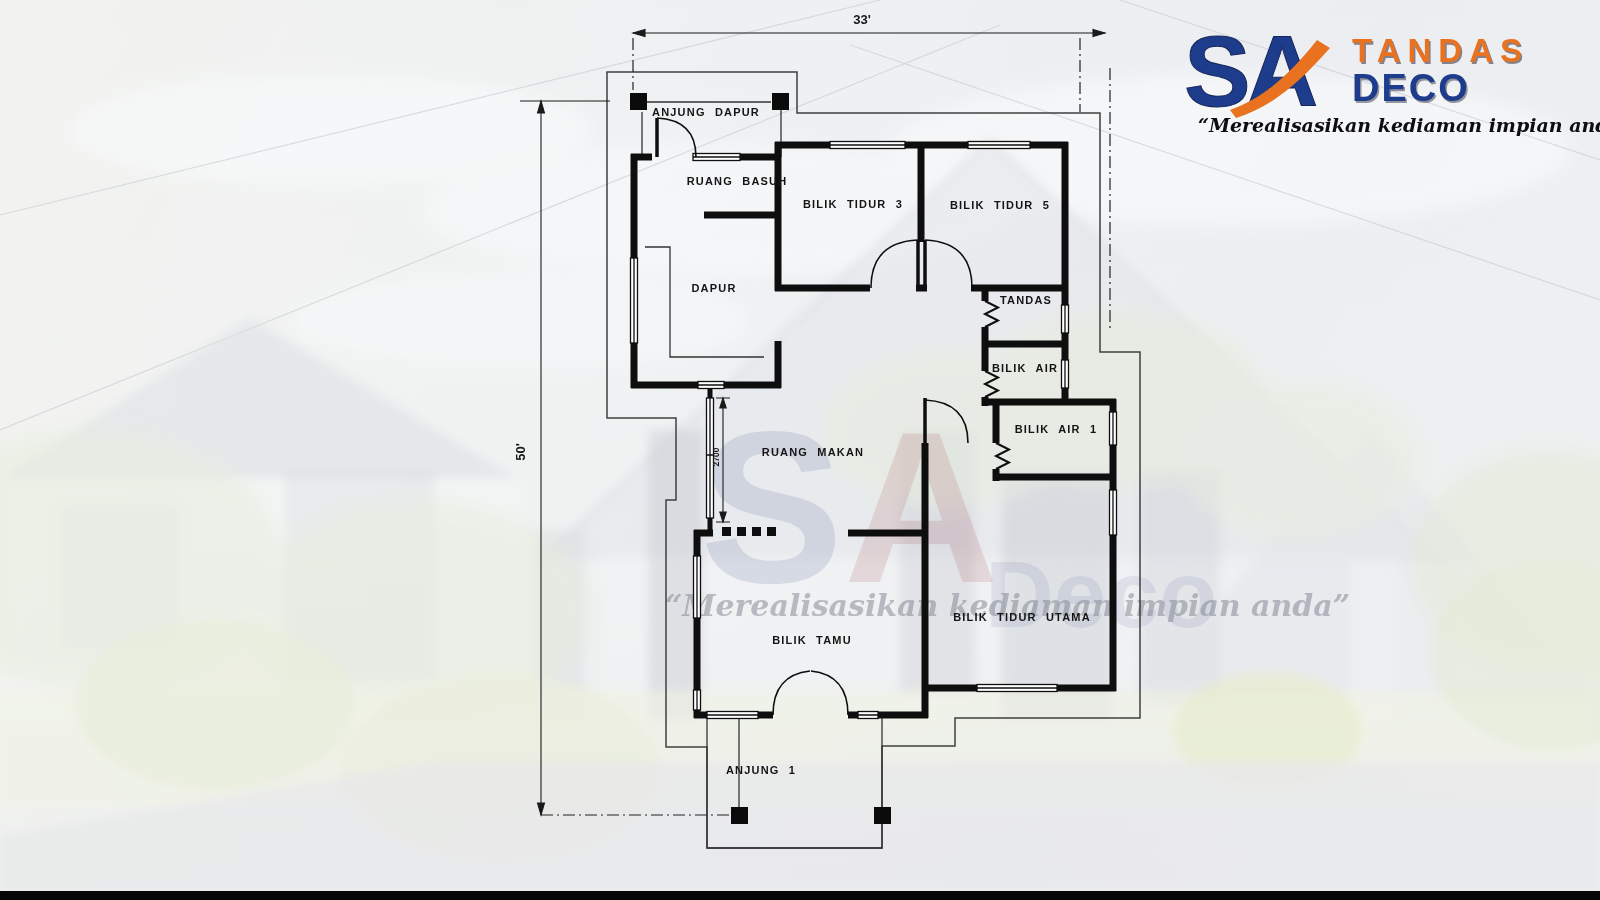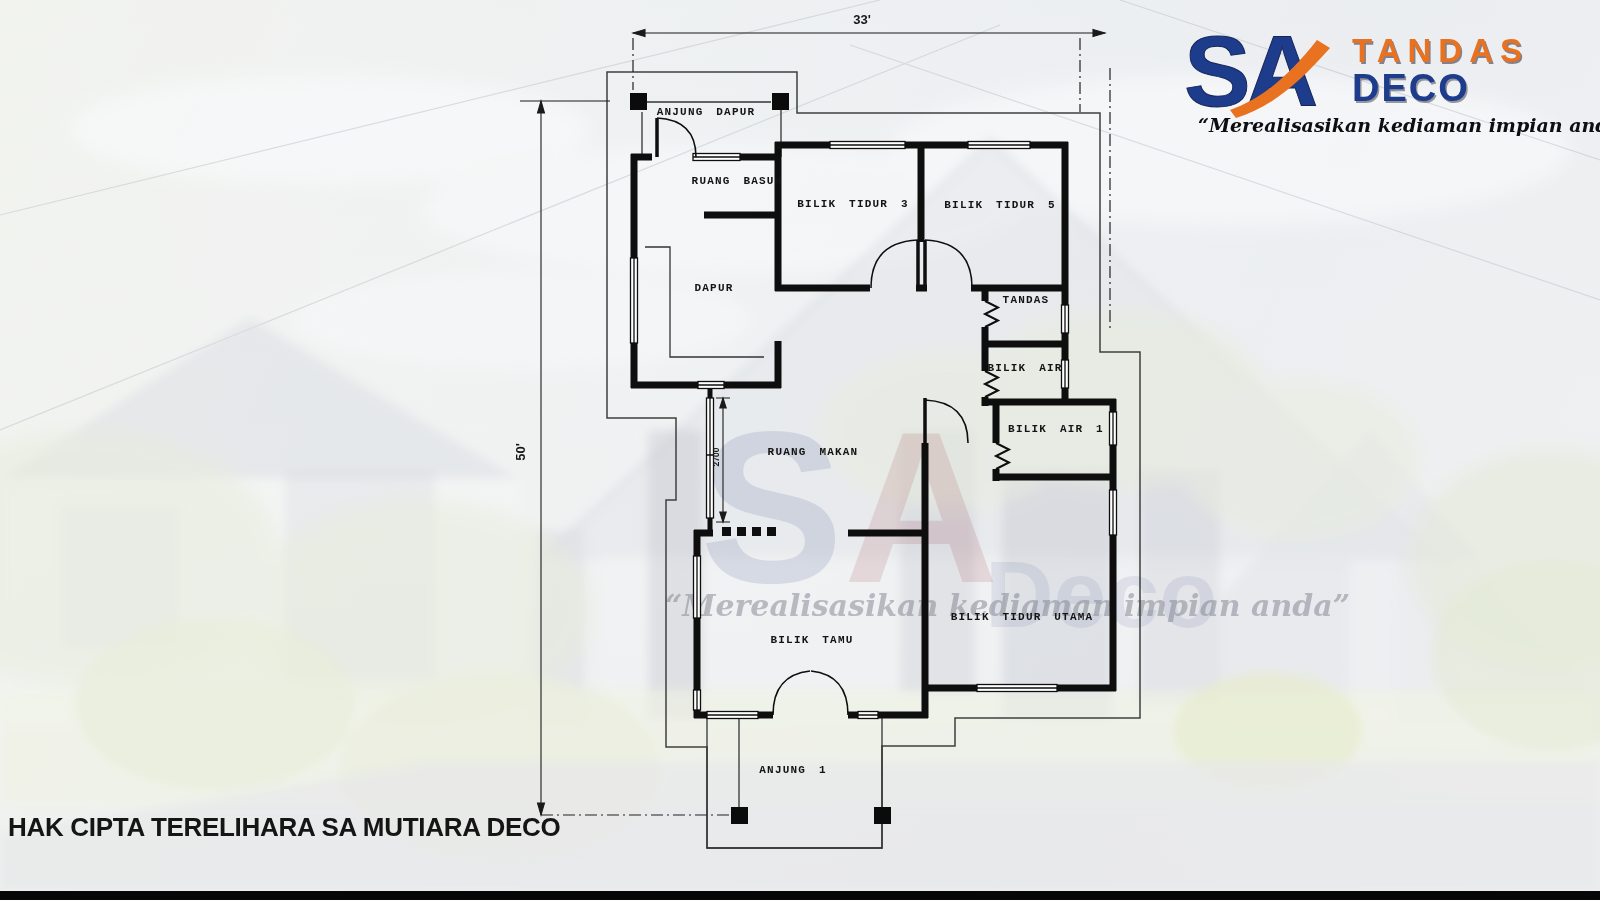--- a/index.html
+++ b/index.html
@@ -7,21 +7,21 @@
     position:relative;width:1600px;height:900px;overflow:hidden;
     background:
       linear-gradient(115deg, rgba(236,238,230,.9) 0%, rgba(229,233,236,.6) 40%, rgba(223,227,233,.7) 70%, rgba(230,232,232,.9) 100%),
       linear-gradient(180deg,#e2e7ec 0%,#eaedee 35%,#edefeb 60%,#e6e8e4 80%,#e0e2e2 100%);
     font-family:"Liberation Sans", sans-serif;
   }
   .bg,.veil,.plansvg{position:absolute;left:0;top:0;width:1600px;height:900px;}
   .veil{background:rgba(252,252,253,.40);}
   .room-label{
     position:absolute;transform:translate(-50%,-50%);
-    font-family:Liberation Mono, monospace;font-size:11px;font-weight:600;
+    font-family:Liberation Sans, sans-serif;font-size:11px;font-weight:600;
     letter-spacing:1.2px;word-spacing:5px;color:#141414;white-space:nowrap;
   }
   .dim-label{
     position:absolute;transform:translate(-50%,-50%);
     font-family:"Liberation Sans",sans-serif;font-size:13px;font-weight:600;color:#171717;white-space:nowrap;
   }
   .dim-label.rot{transform:translate(-50%,-50%) rotate(-90deg);}
   .dim-label.tiny{font-size:8.5px;font-weight:600;}
   
   .logo{position:absolute;left:1184px;top:20px;width:400px;height:122px;}
@@ -259,33 +259,32 @@
   <div class="room-label" style="left:737px;top:181px;">RUANG BASUH</div>
   <div class="room-label" style="left:853px;top:204px;">BILIK TIDUR 3</div>
   <div class="room-label" style="left:1000px;top:205px;">BILIK TIDUR 5</div>
   <div class="room-label" style="left:714px;top:288px;">DAPUR</div>
   <div class="room-label" style="left:1026px;top:300px;">TANDAS</div>
   <div class="room-label" style="left:1025px;top:368px;">BILIK AIR</div>
   <div class="room-label" style="left:813px;top:452px;">RUANG MAKAN</div>
   <div class="room-label" style="left:1056px;top:429px;">BILIK AIR 1</div>
   <div class="room-label" style="left:1022px;top:617px;">BILIK TIDUR UTAMA</div>
   <div class="room-label" style="left:812px;top:640px;">BILIK TAMU</div>
-  <div class="room-label" style="left:793px;top:770px;">ANJUNG 1</div>
+  <div class="room-label" style="left:761px;top:770px;">ANJUNG 1</div>
 
   <div class="dim-label" style="left:862px;top:19px;">33'</div>
   <div class="dim-label rot" style="left:520px;top:452px;">50'</div>
   <div class="dim-label rot tiny" style="left:716px;top:457px;">2700</div>
 
   <div class="logo">
     <svg class="logo-mark" viewBox="0 0 172 100">
       <text x="0" y="84" font-family="Liberation Sans, sans-serif" font-size="100" font-weight="bold" fill="#1e3c8c" stroke="#16255a" stroke-width="1">S</text>
       <text x="62" y="84" font-family="Liberation Sans, sans-serif" font-size="100" font-weight="bold" fill="#1e3c8c" stroke="#16255a" stroke-width="1">A</text>
       <path d="M52,96 C86,86 114,62 146,26 L133,18 C106,52 80,76 46,88 Z" fill="#e8721f"></path>
     </svg>
     <div class="logo-name-top">TANDAS</div>
     <div class="logo-name-bottom">DECO</div>
     <div class="logo-tagline">“Merealisasikan kediaman impian anda”</div>
   </div>
 
-  <div class="footer-heading">HAK CIPTA TERELIHARA SA MUTIARA DECO</div>
   <div class="bottom-bar"></div>
 
 </div>
 
 </body></html>

